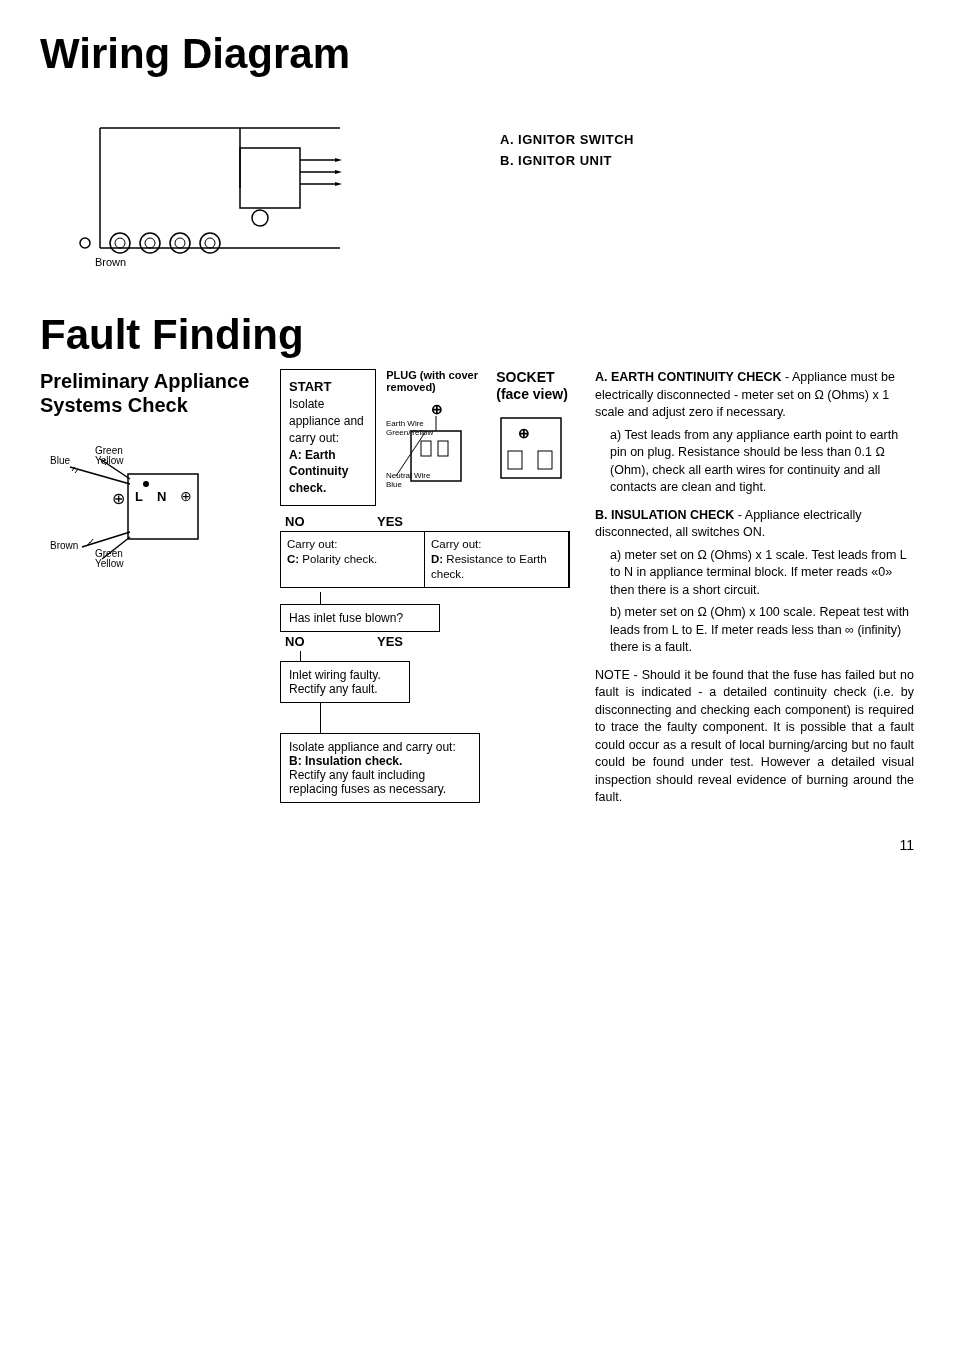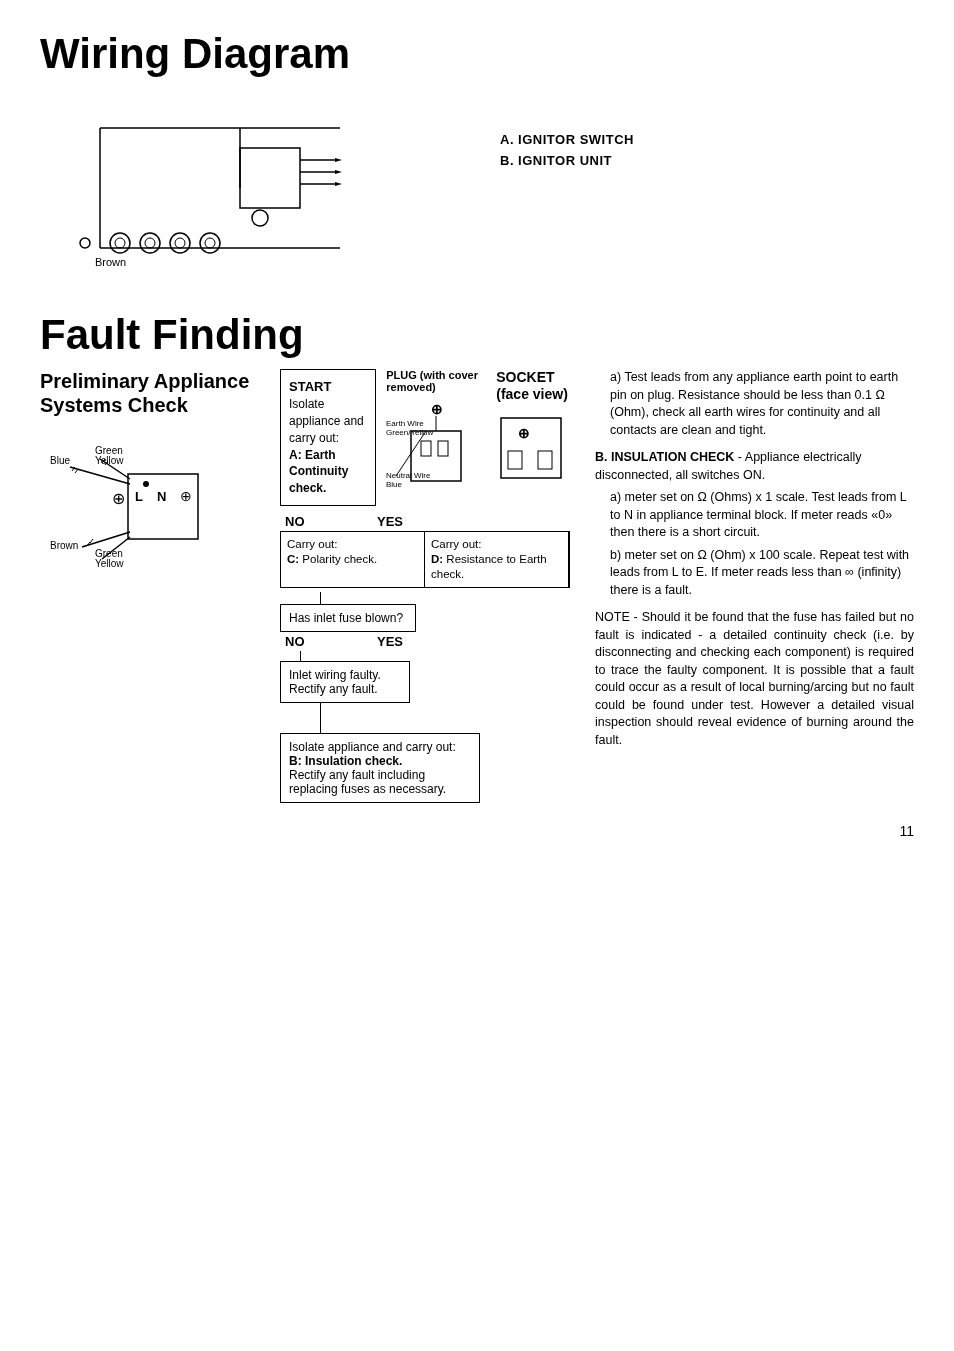--- a/index.html
+++ b/index.html
@@ -262,21 +262,21 @@
       <div style="padding:5px 6px; font-size:11.5px; border-right:1px solid #000; flex:1.1; line-height:1.3;">
         Carry out:<br><strong>C:</strong> Polarity check.
       </div>
       <div style="padding:5px 6px; font-size:11.5px; border-right:1px solid #000; flex:1.1; line-height:1.3;">
         Carry out:<br><strong>D:</strong> Resistance to Earth check.
       </div>
     </div>
 
     <div style="width:1px; height:12px; background:#000; margin-left:40px;"></div>
 
-    <div class="flow-box" style="width:136px;">Has inlet fuse blown?</div>
+    <div class="flow-box" style="width:160px;">Has inlet fuse blown?</div>
 
     <div style="display:flex; align-items:center; margin:2px 0;">
       <span style="font-weight:bold; font-size:13px; width:80px; padding-left:5px;">NO</span>
       <span style="font-weight:bold; font-size:13px; width:60px; text-align:center;">YES</span>
     </div>
 
     <div style="display:flex; gap:0; align-items:flex-start;">
       <div>
 
         <div style="width:1px; height:10px; background:#000; margin-left:20px;"></div>
@@ -293,20 +293,24 @@
       Isolate appliance and carry out:<br>
       <strong>B: Insulation check.</strong><br>
       <span>Rectify any fault including replacing fuses as necessary.</span>
     </div>
 
   </div>
 
   <div style="flex:1; padding-left:5px;">
 
     <div class="desc-section">
+      <p>
+        <strong>A. EARTH CONTINUITY CHECK</strong>
+        <span>- Appliance must be electrically disconnected - meter set on Ω (Ohms) x 1 scale and adjust zero if necessary.</span>
+      </p>
       <p class="sub-item">
         a) <span>Test leads from any appliance earth point to earth pin on plug. Resistance should be less than 0.1 Ω (Ohm), check all earth wires for continuity and all contacts are clean and tight.</span>
       </p>
     </div>
 
     <div class="desc-section">
       <p>
         <strong>B. INSULATION CHECK</strong>
         <span>- Appliance electrically disconnected, all switches ON.</span>
       </p>

